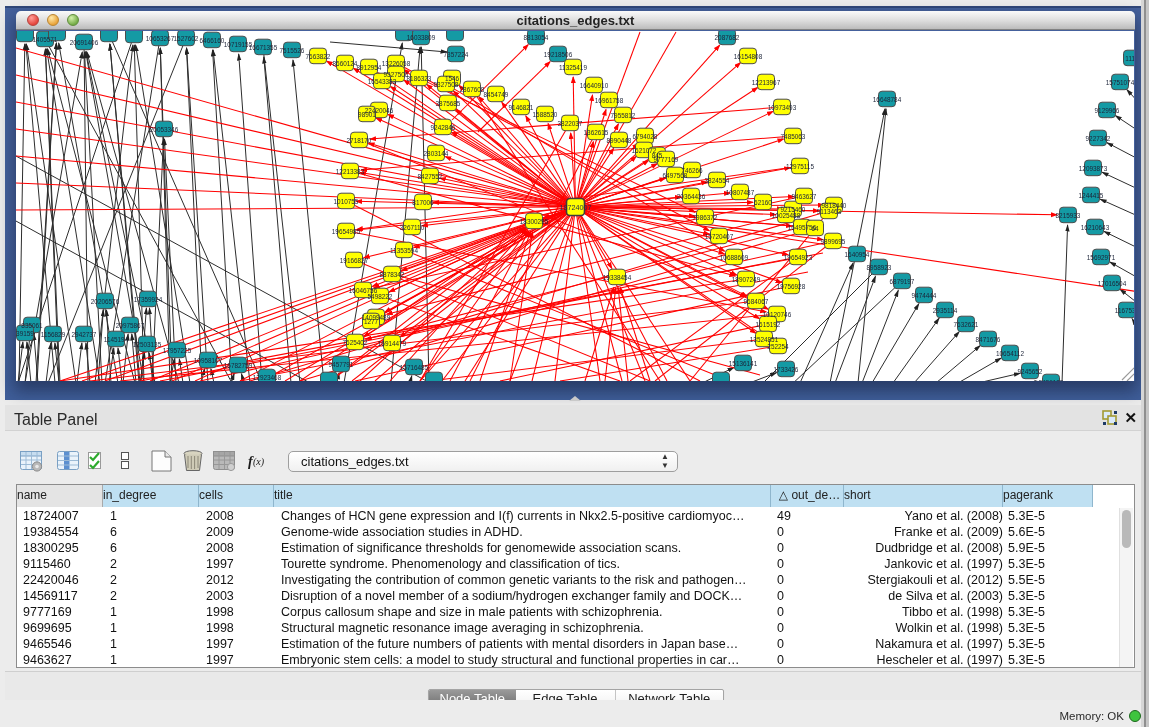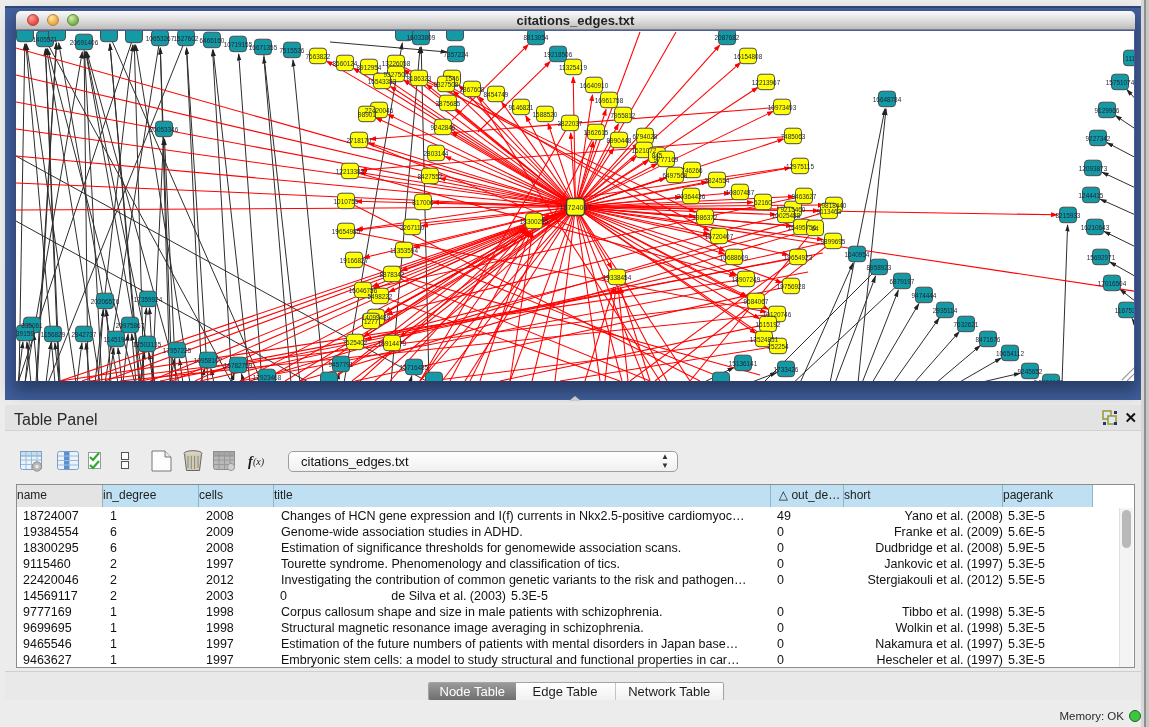--- a/index.html
+++ b/index.html
@@ -37,21 +37,21 @@
 .thead .h4{width:73px;text-align:center;padding-left:5px}.thead .h5{width:159px}.thead .h6{width:90px}
 .tbody{position:absolute;left:0;top:23px;font-size:12.5px;color:#111}
 .tr{display:flex;height:16px;line-height:16px;white-space:nowrap}
 .tr div{overflow:hidden}
 .c0{width:86px;padding-left:6px}.c1{width:96px;padding-left:7px}.c2{width:75px;padding-left:7px}
 .c3{width:497px;padding-left:7px}.c4{width:73px;padding-left:6px}
 .c5{width:159px;text-align:right}.c6{width:90px;padding-left:5px}
 .vsb{position:absolute;right:1px;top:23px;width:14px;height:159px;background:#f4f4f4;border-left:1px solid #e0e0e0}
 .vsb .th{position:absolute;left:2px;top:2px;width:9px;height:38px;border-radius:5px;background:#b9b9b9}
 .tabsrow{position:absolute;left:5px;top:671px;width:1139px;height:29px;background:#e9e9e9;border-top:1px solid #cfcfcf}
-.seg{position:absolute;left:423px;top:10px;width:296px;height:19px;border:1px solid #a4a4a4;
+.seg{position:absolute;left:423px;top:17px;width:296px;height:19px;border:1px solid #a4a4a4;
  border-radius:2px;background:linear-gradient(180deg,#ffffff,#f1f1f1);font-size:13px;display:flex;
  overflow:hidden;box-shadow:0 1px 1px rgba(0,0,0,.12)}
 .seg div{text-align:center;line-height:18px;color:#1d1d1d}
 .seg .s0{width:91px;background:linear-gradient(180deg,#9a9a9a,#6f6f6f);color:#fff}
 .seg .s1{width:105px;border-right:1px solid #c4c4c4}
 .seg .s2{width:113px}
 .status{position:absolute;left:8px;top:700px;width:1149px;height:27px;background:#ececec}
 .mem{position:absolute;right:33px;top:10px;font-size:11.5px;color:#2a2a2a}
 .dot{position:absolute;right:16px;top:10px;width:12px;height:12px;border-radius:50%;
  background:#3fc43f;border:1.5px solid #1d671d}
@@ -747,20 +747,21 @@
         <div class="c2">2012</div>
         <div class="c3">Investigating the contribution of common genetic variants to the risk and pathogen…</div>
         <div class="c4">0</div>
         <div class="c5">Stergiakouli et al. (2012)</div>
         <div class="c6">5.5E‑5</div>
       </div>
       <div class="tr">
         <div class="c0">14569117</div>
         <div class="c1">2</div>
         <div class="c2">2003</div>
+        <div class="c3">Disruption of a novel member of a sodium/hydrogen exchanger family and DOCK…</div>
         <div class="c4">0</div>
         <div class="c5">de Silva et al. (2003)</div>
         <div class="c6">5.3E‑5</div>
       </div>
       <div class="tr">
         <div class="c0">9777169</div>
         <div class="c1">1</div>
         <div class="c2">1998</div>
         <div class="c3">Corpus callosum shape and size in male patients with schizophrenia.</div>
         <div class="c4">0</div>

